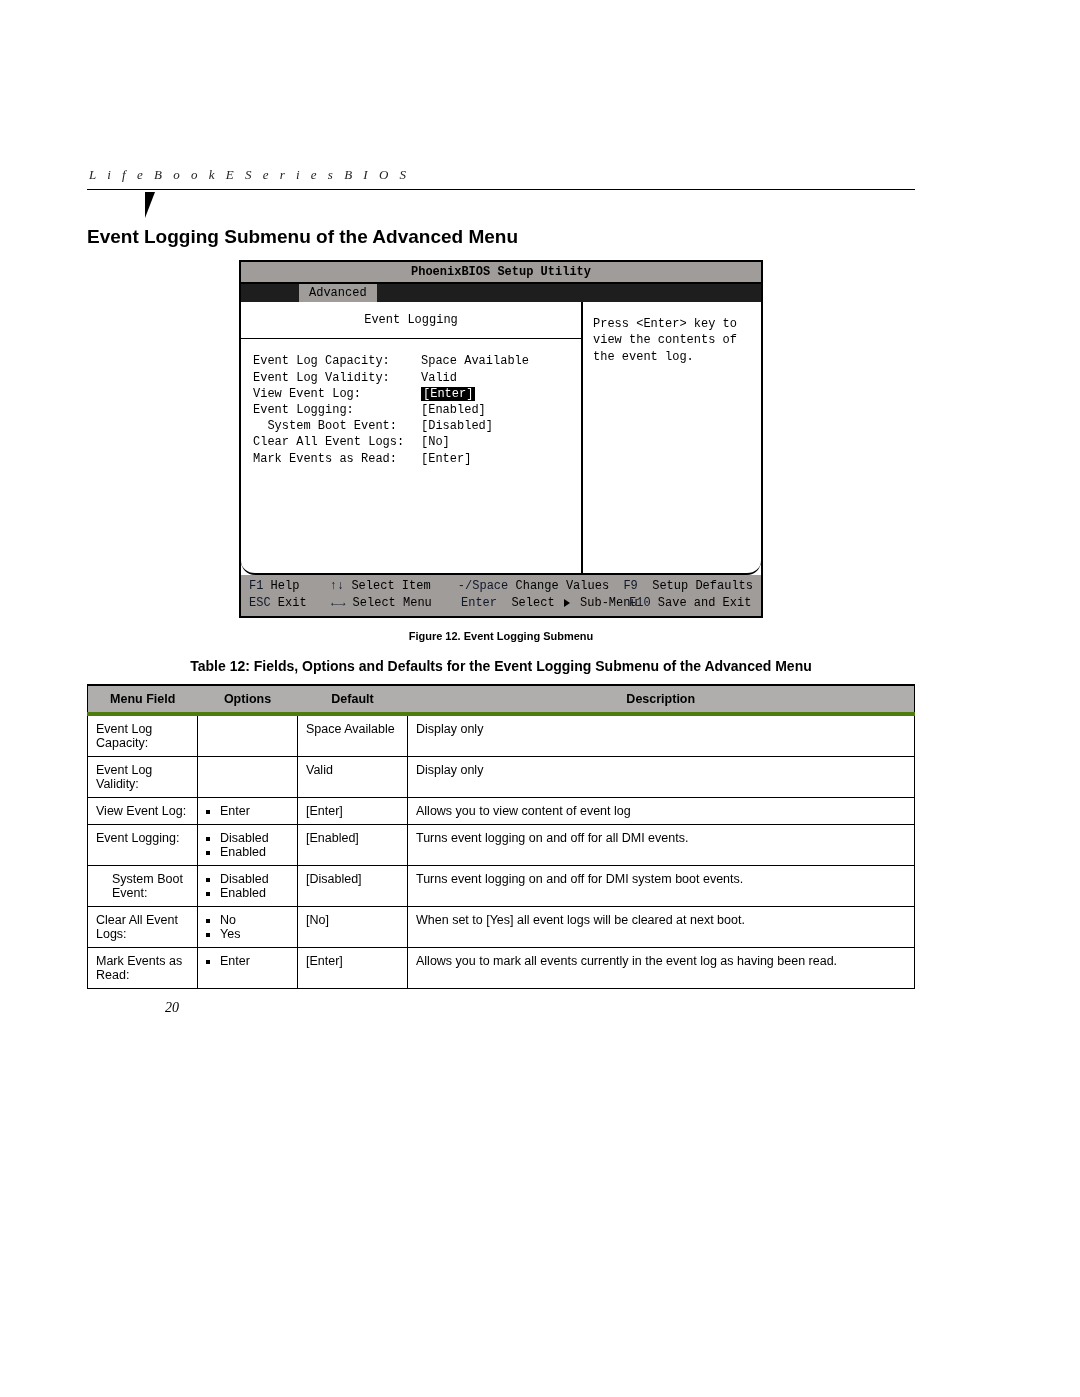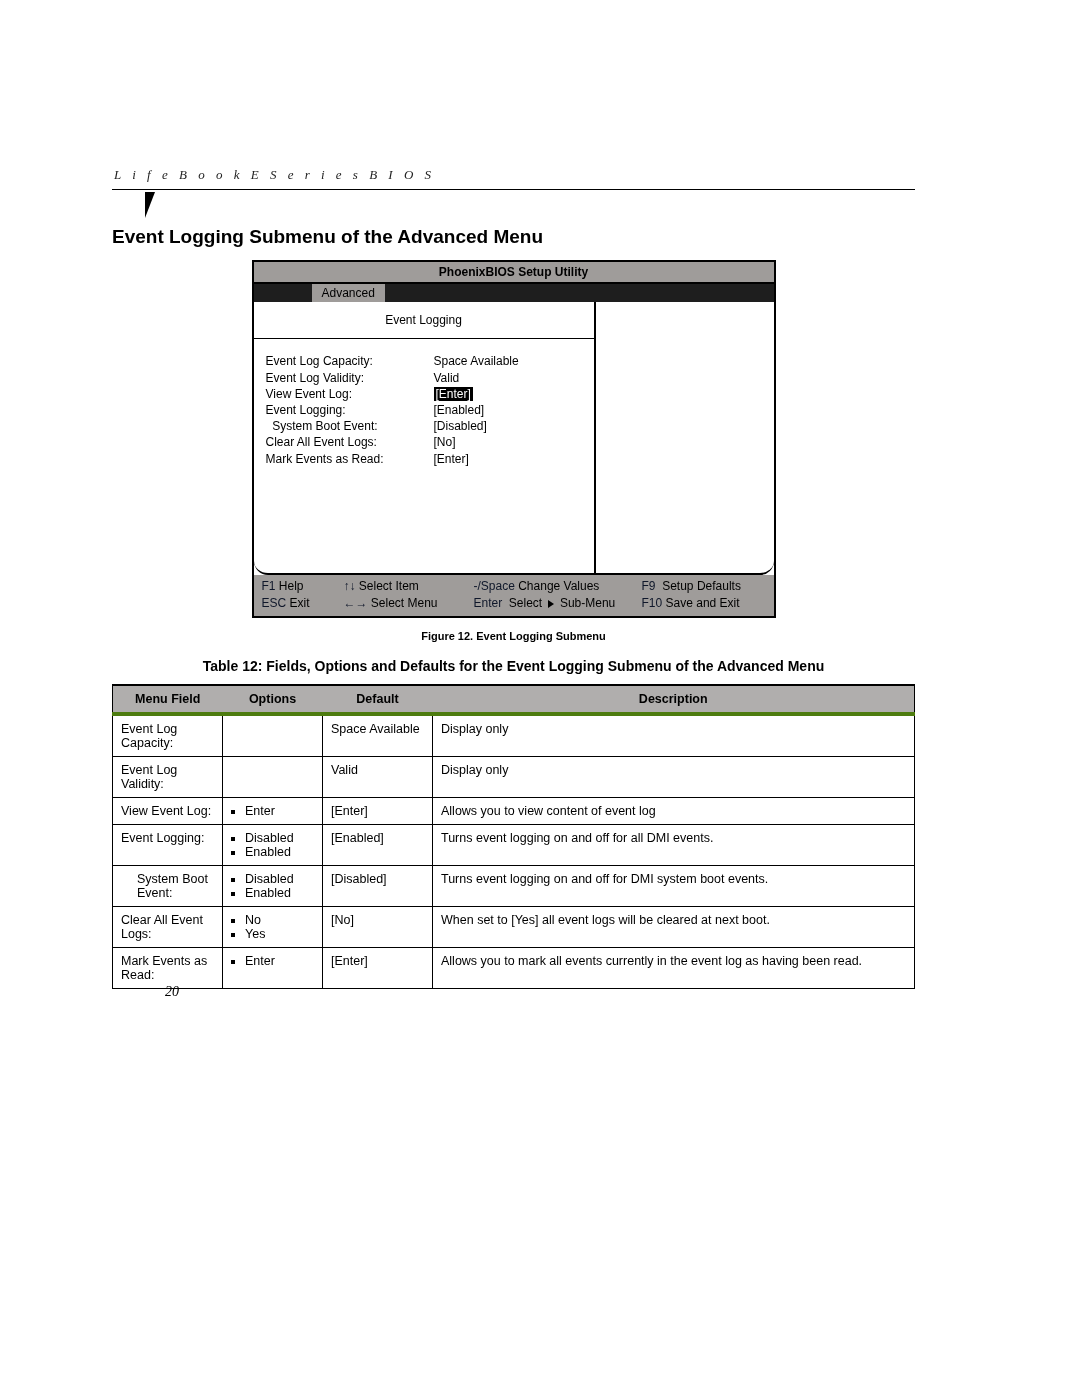--- a/index.html
+++ b/index.html
@@ -7,21 +7,21 @@
     padding: 0;
     background: #fff;
     font-family: "Times New Roman", Times, serif;
     color: #000;
   }
   .page {
     width: 1080px;
     height: 1088px;
     position: relative;
     box-sizing: border-box;
-    padding: 165px 165px 0 112px; 
+    padding: 165px 165px 0 87px; 
   }
 
   
   .run-head-line {
     border-bottom: 1px solid #000;
     padding-bottom: 6px;
     margin-bottom: 6px;
   }
   .run-head {
     font-size: 13px;
@@ -52,21 +52,21 @@
     font-family: "Georgia", "Times New Roman", serif;
     font-size: 16px;
     margin: 0 0 30px 0;
   }
 
   
   .bios {
     width: 520px;
     margin: 12px auto 12px auto;
     border: 2px solid #000;
-    font-family: Liberation Sans, sans-serif;
+    font-family: Liberation Mono, monospace;
     font-size: 12px;
     line-height: 1.35;
     background: #fff;
   }
   .bios-titlebar {
     background: #9f9c9a;
     color: #000;
     text-align: center;
     font-weight: bold;
     padding: 2px 0;
@@ -188,21 +188,21 @@
     margin: 0;
     padding: 0;
   }
   .col-menu { width: 110px; }
   .col-opt  { width: 100px; }
   .col-def  { width: 110px; }
 
   .pagenum {
     position: absolute;
     left: 165px;
-    bottom: 88px;
+    bottom: 72px;
     font-style: italic;
     font-family: Georgia, serif;
     font-size: 14px;
   }
 </style>
 </head>
 <body>
 
 <div class="page">
 
@@ -263,20 +263,21 @@
               <span class="lbl"></span>
               <span class="val"></span>
             </div>
             <div class="row">
               <span class="lbl">Mark Events as Read:</span>
               <span class="val">[Enter]</span>
             </div>
           </div>
       </div>
       <div class="bios-right">
+        <div class="bios-help">Press &lt;Enter&gt; key to view the contents of the event log.</div>
       </div>
     </div>
     <div class="bios-footer">
       <div class="frow">
         <span class="c1"><span class="k">F1</span><span> Help</span></span>
         <span class="c2"><span class="k">↑↓</span><span> Select Item</span></span>
         <span class="c3"><span class="k">-/Space</span><span> Change Values</span></span>
         <span class="c4"><span class="k">F9</span><span>  Setup Defaults</span></span>
       </div>
       <div class="frow">

